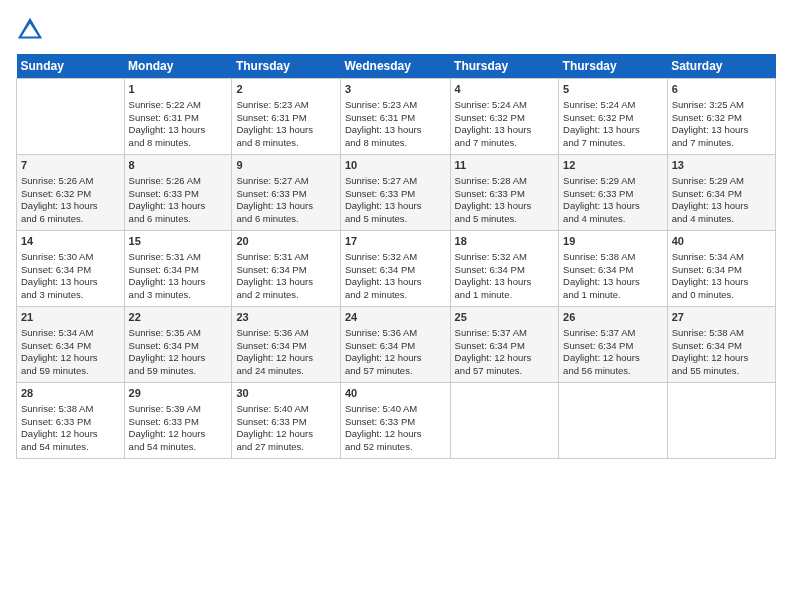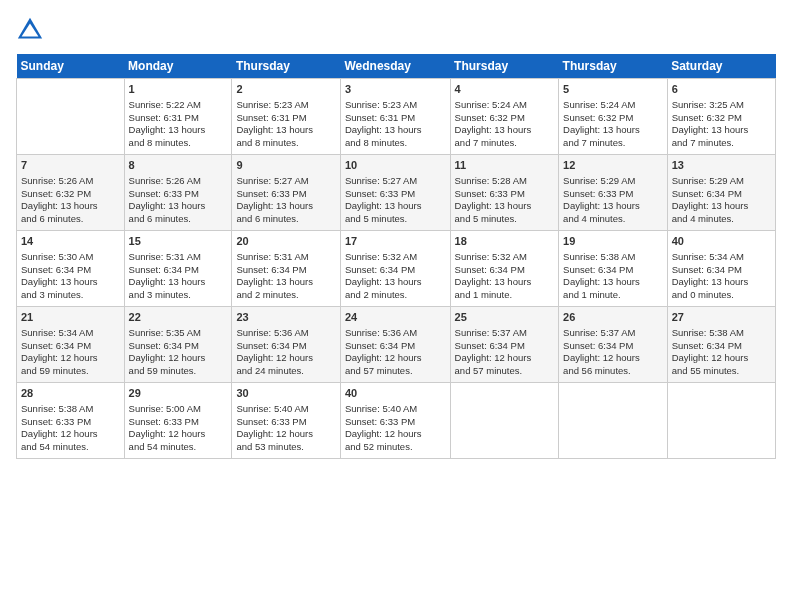--- a/index.html
+++ b/index.html
@@ -332,31 +332,31 @@
         <tr>
           <td>
             <span class="day-num">28</span>
             <div>Sunrise: 5:38 AM</div>
             <div>Sunset: 6:33 PM</div>
             <div>Daylight: 12 hours</div>
             <div>and 54 minutes.</div>
           </td>
           <td>
             <span class="day-num">29</span>
-            <div>Sunrise: 5:00 AM</div>
+            <div>Sunrise: 5:39 AM</div>
             <div>Sunset: 6:33 PM</div>
             <div>Daylight: 12 hours</div>
             <div>and 54 minutes.</div>
           </td>
           <td>
             <span class="day-num">30</span>
             <div>Sunrise: 5:40 AM</div>
             <div>Sunset: 6:33 PM</div>
             <div>Daylight: 12 hours</div>
-            <div>and 53 minutes.</div>
+            <div>and 27 minutes.</div>
           </td>
           <td>
             <span class="day-num">40</span>
             <div>Sunrise: 5:40 AM</div>
             <div>Sunset: 6:33 PM</div>
             <div>Daylight: 12 hours</div>
             <div>and 52 minutes.</div>
           </td>
           <td class="empty-cell"></td>
           <td class="empty-cell"></td>

